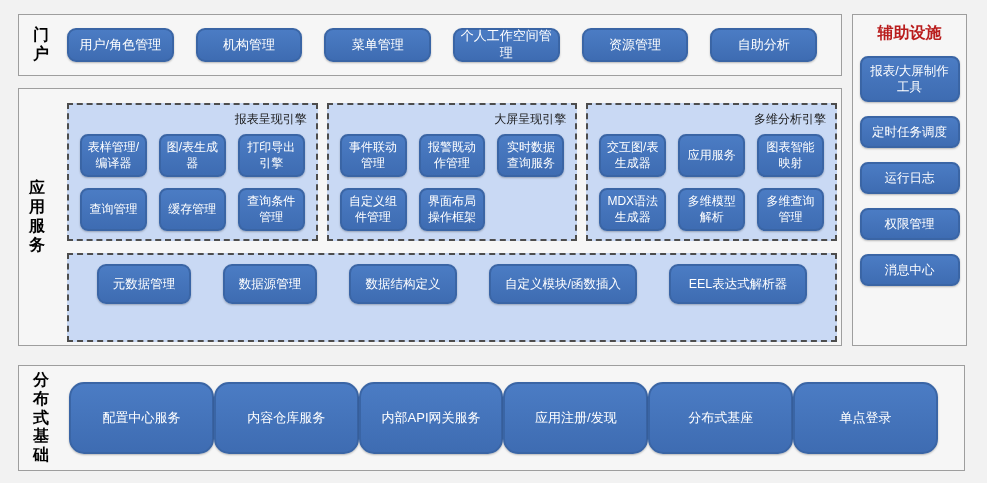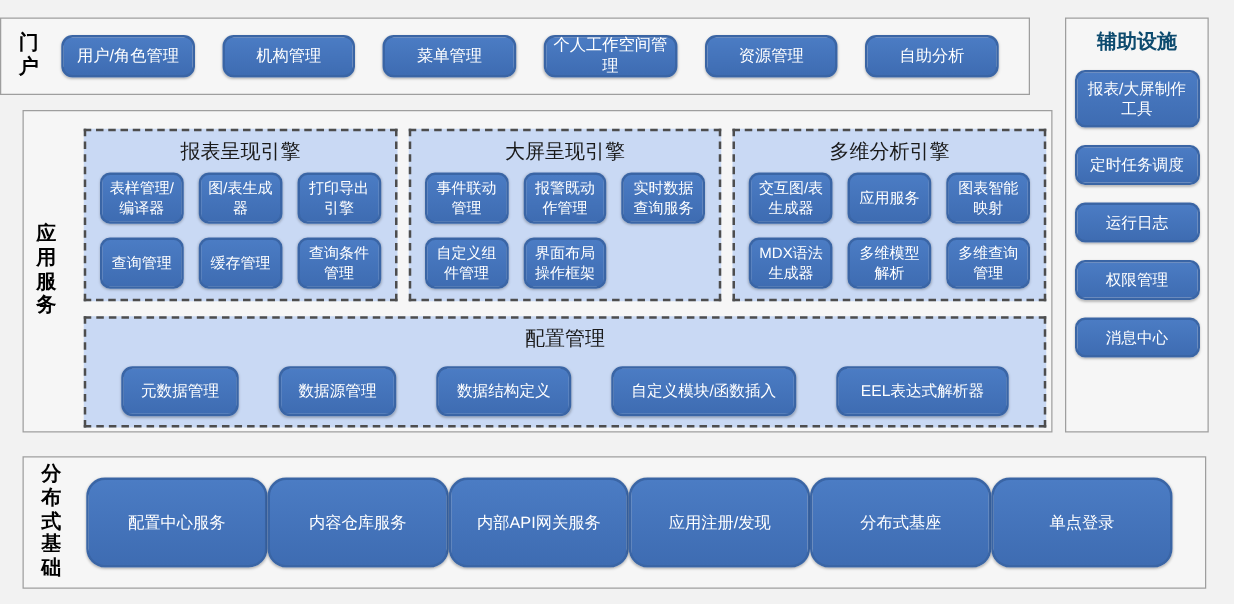--- a/index.html
+++ b/index.html
@@ -44,38 +44,38 @@
     color:var(--button-text);
     display:flex;
     align-items:center;
     justify-content:center;
     text-align:center;
     line-height:1.3;
     cursor:pointer;
     box-shadow:0 1px 2px rgba(0,0,0,.25);
   }
   
-  #portal{left:0;top:14px;width:824px;height:62px;display:flex;align-items:center;}
+  #portal{left:18px;top:14px;width:824px;height:62px;display:flex;align-items:center;}
   #portal .v-label{margin-left:12px;}
   #portal .btn-row{flex:1;display:flex;gap:22px;padding:0 24px 0 16px;}
   #portal .btn{flex:1;height:34px;font-size:13px;}
   
   #app{left:18px;top:88px;width:824px;height:258px;display:flex;align-items:stretch;}
   #app .v-label{margin-left:8px;align-self:center;}
   #app .content{flex:1;padding:14px 4px 6px 20px;}
   .panels-row{display:flex;gap:9px;height:138px;}
   .panel{
     flex:1;
     background:var(--panel-fill);
     border:2px dashed var(--panel-border);
     padding:4px 9px 6px;
     display:flex;
     flex-direction:column;
   }
-  .panel-title{text-align:center;font-size:16px;padding:2px 0 6px;color:var(--title-text);}
+  .panel-title{text-align:right;font-size:12px;padding:2px 0 6px;color:var(--title-text);}
   .panel-grid{
     flex:1;
     display:grid;
     grid-template-columns:repeat(3,1fr);
     gap:11px 12px;
     padding:0 2px 2px;
   }
   .panel-grid .btn{font-size:12px;padding:2px 3px;border-radius:8px;}
   .cfg-panel{
     margin-top:12px;
@@ -86,21 +86,21 @@
   }
   .cfg-row{display:flex;justify-content:center;align-items:center;gap:32px;margin-top:5px;}
   .cfg-row .btn{height:40px;font-size:12.5px;border-radius:9px;padding:0 6px;}
   .cfg-row .btn:nth-child(1){width:94px;}
   .cfg-row .btn:nth-child(2){width:94px;}
   .cfg-row .btn:nth-child(3){width:108px;}
   .cfg-row .btn:nth-child(4){width:148px;}
   .cfg-row .btn:nth-child(5){width:138px;}
   
   #aux{left:852px;top:14px;width:115px;height:332px;display:flex;flex-direction:column;align-items:center;padding-top:8px;}
-  #aux .aux-title{font-size:16px;font-weight:700;margin-bottom:12px;color:#0c4a6e;}
+  #aux .aux-title{font-size:16px;font-weight:700;margin-bottom:12px;color:#b91c1c;}
   #aux .btn{width:100px;height:32px;font-size:12.5px;margin-bottom:14px;border-radius:8px;padding:1px 3px;}
   #aux .btn.tall{height:46px;}
   
   #found{left:18px;top:365px;width:947px;height:106px;display:flex;align-items:center;}
   #found .v-label{margin-left:12px;}
   #found .btn-row{flex:1;display:flex;padding:0 26px 0 18px;}
   #found .btn{flex:1;height:72px;font-size:13px;border-radius:15px;}
 </style>
 </head>
 <body>
@@ -153,21 +153,20 @@
           <div class="btn">图表智能映射</div>
           <div class="btn">MDX语法生成器</div>
           <div class="btn">多维模型解析</div>
           <div class="btn">多维查询管理</div>
         </div>
       </div>
 
     </div>
 
     <div class="cfg-panel">
-      <div class="panel-title">配置管理</div>
       <div class="cfg-row">
         <div class="btn">元数据管理</div>
         <div class="btn">数据源管理</div>
         <div class="btn">数据结构定义</div>
         <div class="btn">自定义模块/函数插入</div>
         <div class="btn">EEL表达式解析器</div>
       </div>
     </div>
   </div>
 </div>

